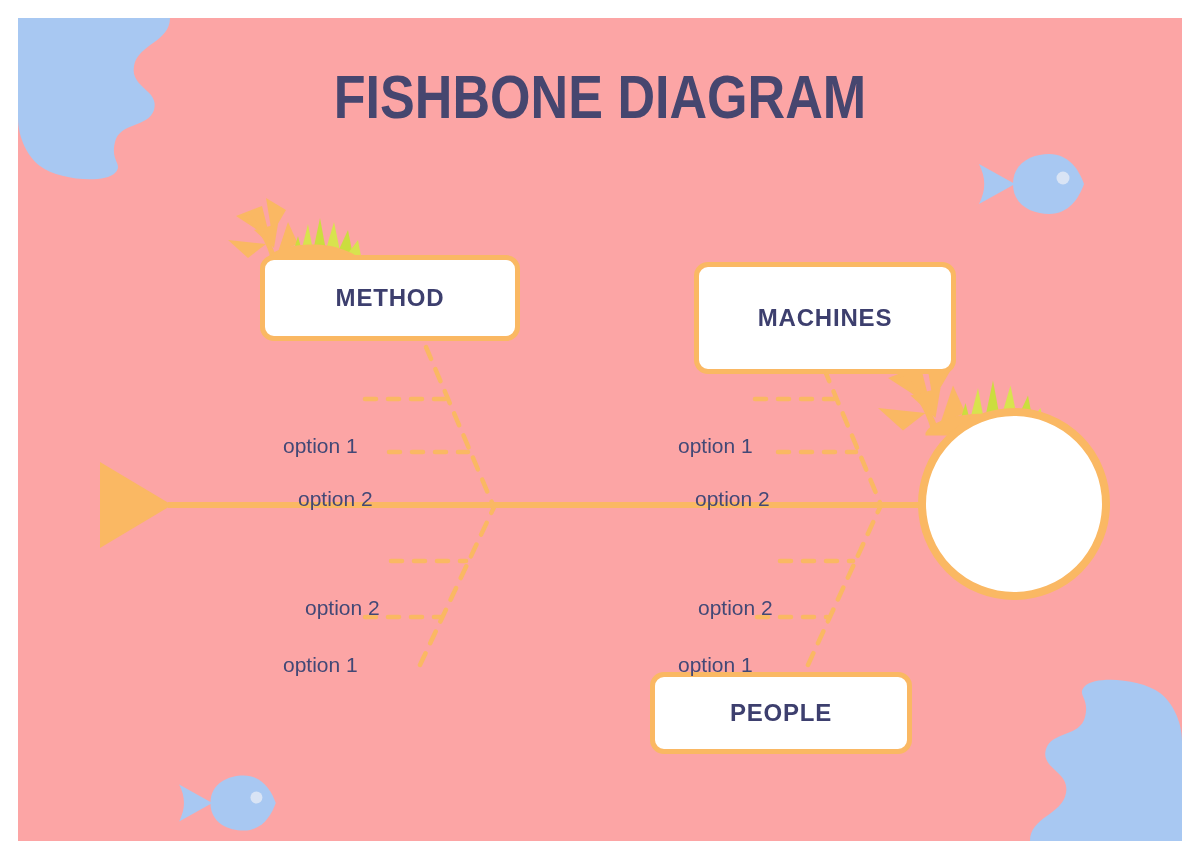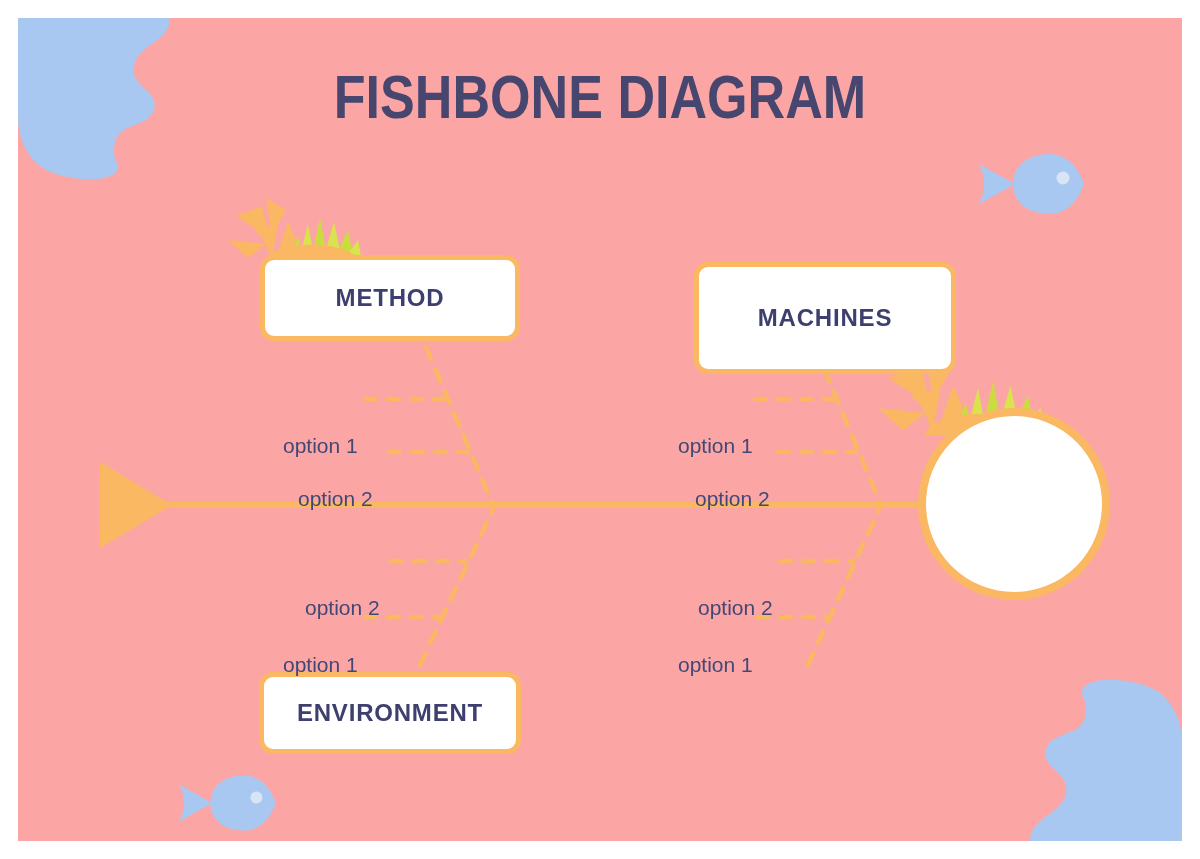--- a/index.html
+++ b/index.html
@@ -138,22 +138,22 @@
     </svg>
 
     <h1 class="title">FISHBONE DIAGRAM</h1>
 
     <div class="node-box box-method">
       <span class="node-label">METHOD</span>
     </div>
     <div class="node-box box-machines">
       <span class="node-label">MACHINES</span>
     </div>
-    <div class="node-box box-environment">
-      <span class="node-label">ENVIRONMENT</span>
+    <div class="node-box box-people">
+      <span class="node-label">PEOPLE</span>
     </div>
 
 
     <div class="option-label opt-lt1">option 1</div>
     <div class="option-label opt-lt2">option 2</div>
     <div class="option-label opt-lb2">option 2</div>
     <div class="option-label opt-lb1">option 1</div>
     <div class="option-label opt-rt1">option 1</div>
     <div class="option-label opt-rt2">option 2</div>
     <div class="option-label opt-rb2">option 2</div>

